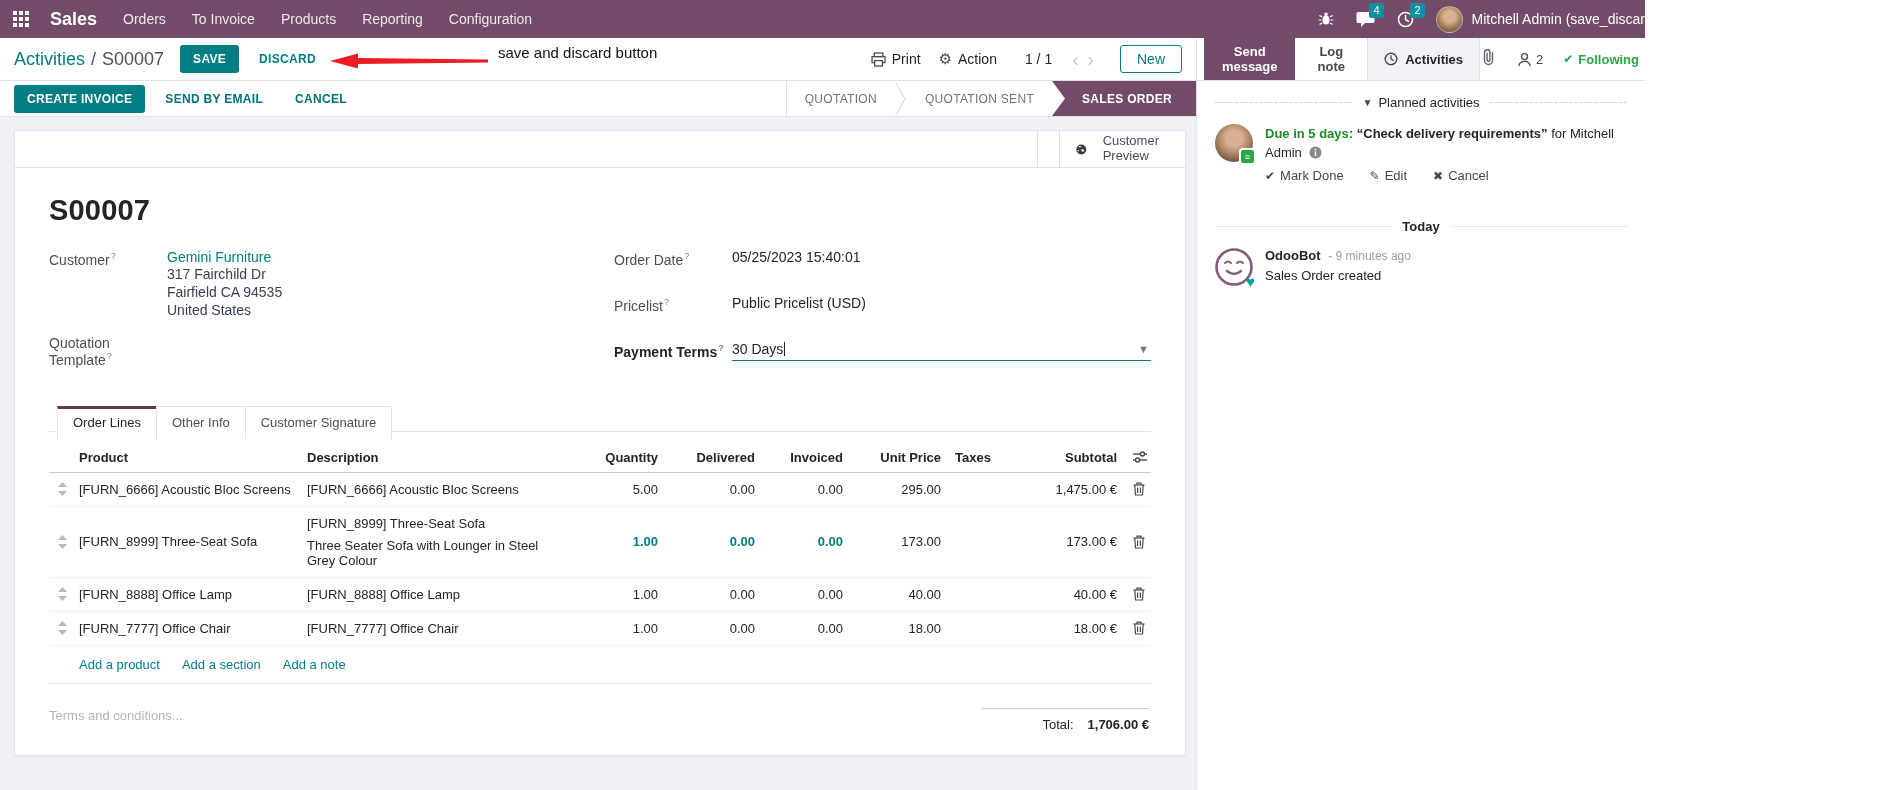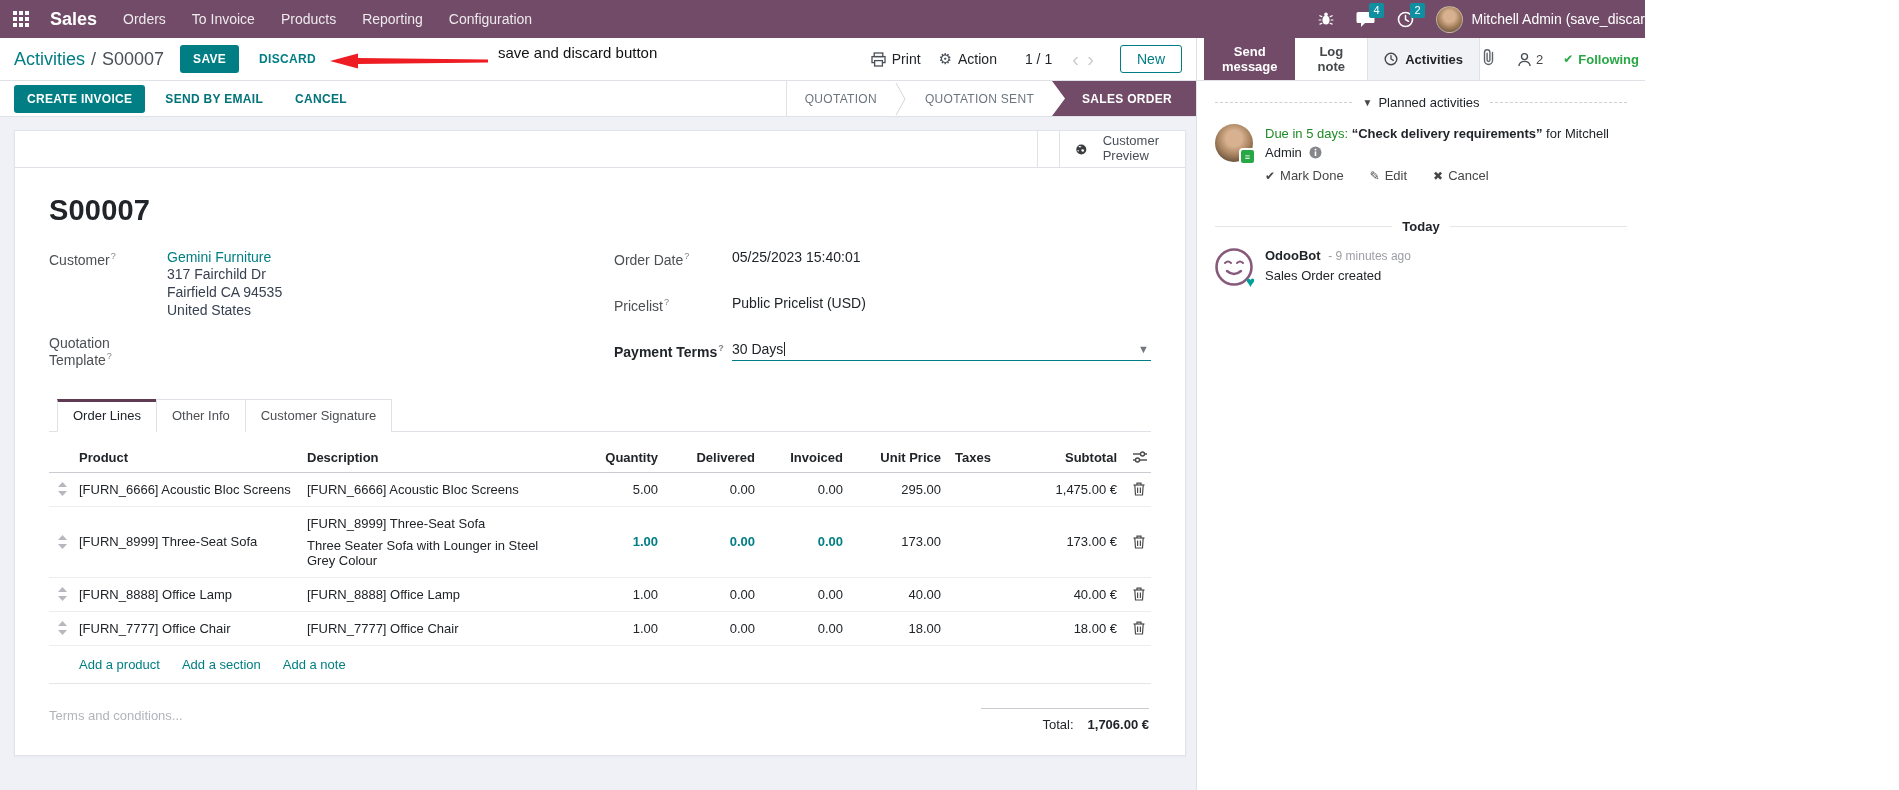--- a/index.html
+++ b/index.html
@@ -68,21 +68,21 @@
   .fvalue { color:#374151; }
   .link-teal { color:#017e84; cursor:pointer; }
   .addr div { line-height:18px; }
   .row-gap { height:14px; grid-column:1 / span 2; }
   .pt-field { position:relative; border-bottom:1px solid #017e84; padding-bottom:3px; color:#212529; }
   .cursor-bar { display:inline-block; width:1px; height:14px; background:#212529; vertical-align:-2px; margin-left:1px; }
   .pt-caret { position:absolute; right:2px; top:2px; font-size:11px; color:#74787c; }
 
   
   .tabs { display:flex; margin-top:30px; border-bottom:1px solid #dee2e6; padding-left:8px; }
-  .tab { padding:8px 15px; font-size:13px; color:#4c4f53; border:1px solid #dee2e6; border-bottom:none; background:#fff; cursor:pointer; margin-right:-1px; position:relative; top:1px; }
+  .tab { padding:8px 15px; font-size:13px; color:#4c4f53; border:1px solid #dee2e6; border-bottom:none; background:#fff; cursor:pointer; margin-right:-1px; position:relative; top:8px; }
   .tab.active { border-top:3px solid #603952; color:#212529; padding-top:6px; border-bottom:1px solid #fff; }
 
   
   .otable { margin-top:10px; font-size:13px; }
   .thead, .trow, .addrow { display:grid; grid-template-columns:26px 228px 1fr 88px 97px 88px 98px 64px 112px 30px; align-items:center; }
   .thead { font-weight:700; color:#212529; padding:8px 0 7px; border-bottom:1px solid #c9ccd0; }
   .trow { border-bottom:1px solid #ebedf0; padding:9px 0; }
   .c { padding:0 4px; }
   .num { text-align:right; }
   .desc2 { margin-top:7px; }
@@ -112,21 +112,21 @@
   .divider .line { flex:1; border-top:1px dashed #d0d0d0; }
   .divider .line.solid { border-top:1px solid #e6e6e6; }
   .div-label { display:flex; align-items:center; gap:6px; }
   .caret-down { font-size:10px; color:#454748; }
   .today-label { font-weight:700; }
   .activity { display:flex; gap:12px; padding:14px 18px 10px; }
   .av-wrap { position:relative; width:38px; height:38px; flex:0 0 38px; }
   .av-photo { width:38px; height:38px; border-radius:50%; background:radial-gradient(circle at 50% 38%, #d8b290 26%, #a5805d 55%, #4a3b2d 92%); }
   .av-badge { position:absolute; right:-3px; bottom:-3px; width:17px; height:17px; border-radius:4px; background:#28a745; border:2px solid #fff; color:#fff; font-size:9px; display:flex; align-items:center; justify-content:center; }
   .act-line { font-size:13px; line-height:19px; }
-  .due { color:#1f8b24; font-weight:400; }
+  .due { color:#1f8b24; font-weight:700; }
   .act-summary { font-weight:700; color:#212529; }
   .act-for { color:#212529; }
   .act-actions { display:flex; gap:26px; margin-top:6px; font-size:13px; color:#454748; }
   .act-actions span { cursor:pointer; display:flex; align-items:center; gap:5px; }
   .glyph { font-size:12px; }
   .message { display:flex; gap:12px; padding:14px 18px; }
   .bot-av { position:relative; width:38px; height:38px; flex:0 0 38px; }
   .bot-heart { position:absolute; right:-2px; bottom:-4px; color:#00a09d; font-size:15px; }
   .msg-head { font-size:13px; }
   .msg-author { font-weight:700; color:#212529; }

